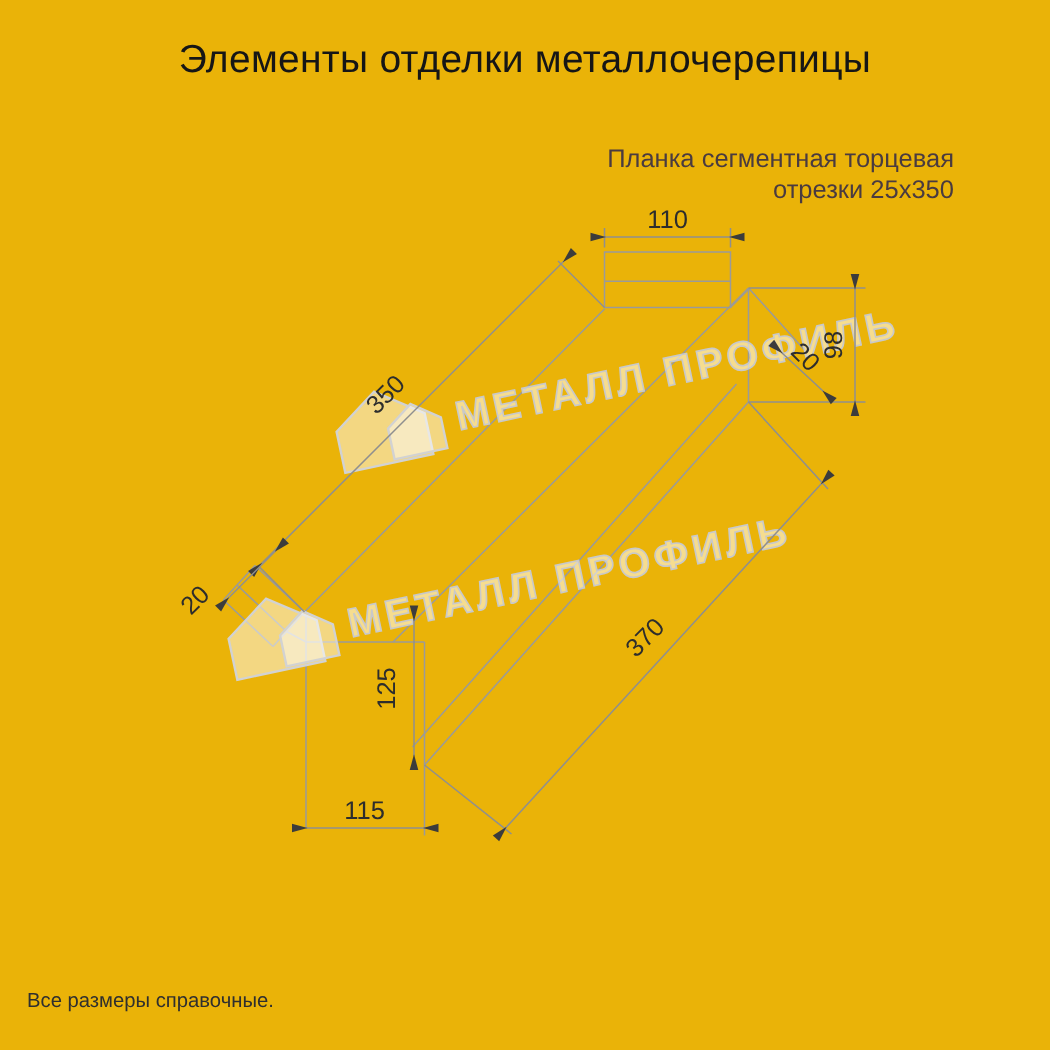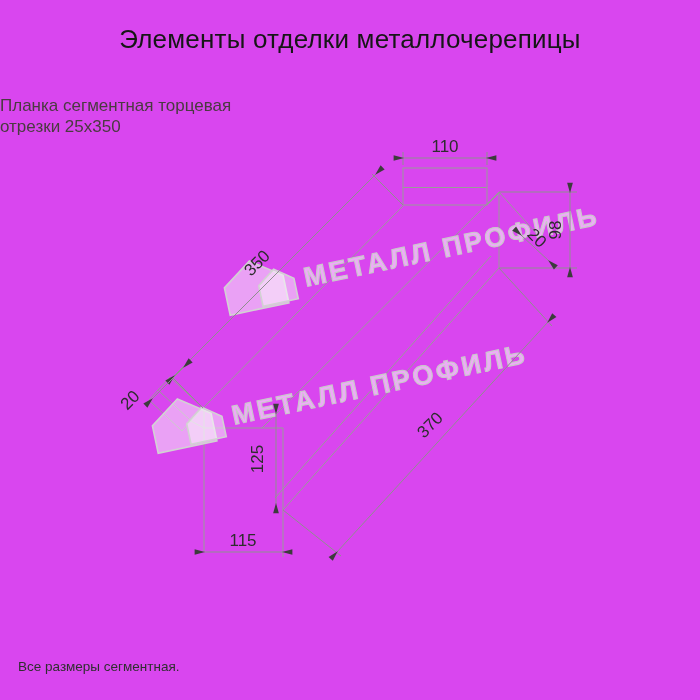--- a/index.html
+++ b/index.html
@@ -1,20 +1,20 @@
 <!DOCTYPE html>
 <html><head>
 <meta charset="utf-8">
 <style>
   html,body{margin:0;padding:0;background:#ffffff;}
-  .page{position:relative;width:700px;height:700px;background:#d946ef;overflow:hidden;
+  .page{position:relative;width:700px;height:700px;background:#eab308;overflow:hidden;
         font-family:"Liberation Sans", sans-serif;}
   .title{position:absolute;top:24px;left:0;width:700px;text-align:center;
          font-size:26px;color:#161616;letter-spacing:.2px;}
-  .subtitle{position:absolute;top:95px;left:0;width:636px;text-align:left;
+  .subtitle{position:absolute;top:95px;left:0;width:636px;text-align:right;
             font-size:17px;line-height:21px;color:#4a3b40;}
   .footer{position:absolute;left:18px;bottom:24px;font-size:13.5px;line-height:18px;color:#2f2f2f;}
   svg.drawing{position:absolute;left:0;top:0;}
   svg.drawing .ln{stroke:#9a9a9a;stroke-width:1;fill:none;}
   svg.drawing .dim{stroke:#8f8f8f;stroke-width:1;fill:none;}
   svg.drawing text.dimtxt{font-family:"Liberation Sans",sans-serif;font-size:17px;fill:#2d2d2d;}
   svg.drawing .wmtxt{font-family:"Liberation Sans",sans-serif;font-size:27px;font-weight:bold;
        letter-spacing:3px;fill:#ffffff;fill-opacity:.55;stroke:#c9c9c9;stroke-width:1.1;}
   svg.drawing .house{stroke:#d2d2d2;stroke-width:1.6;fill:#fbfbfb;fill-opacity:.5;}
 </style>
@@ -123,16 +123,16 @@
       <g class="dim">
         <line x1="283" y1="510" x2="341" y2="556"></line>
         <line x1="499" y1="268" x2="552" y2="326"></line>
         <line x1="337" y1="552" x2="548" y2="322" marker-start="url(#arr)" marker-end="url(#arr)"></line>
       </g>
       <text class="dimtxt" text-anchor="middle" transform="translate(434,429) rotate(-45)">370</text>
     </g>
   </svg>
 
   <div class="footer">
-    <div>Все размеры сегментная.</div>
+    <div>Все размеры справочные.</div>
   </div>
 
 </div>
 
 </body></html>

